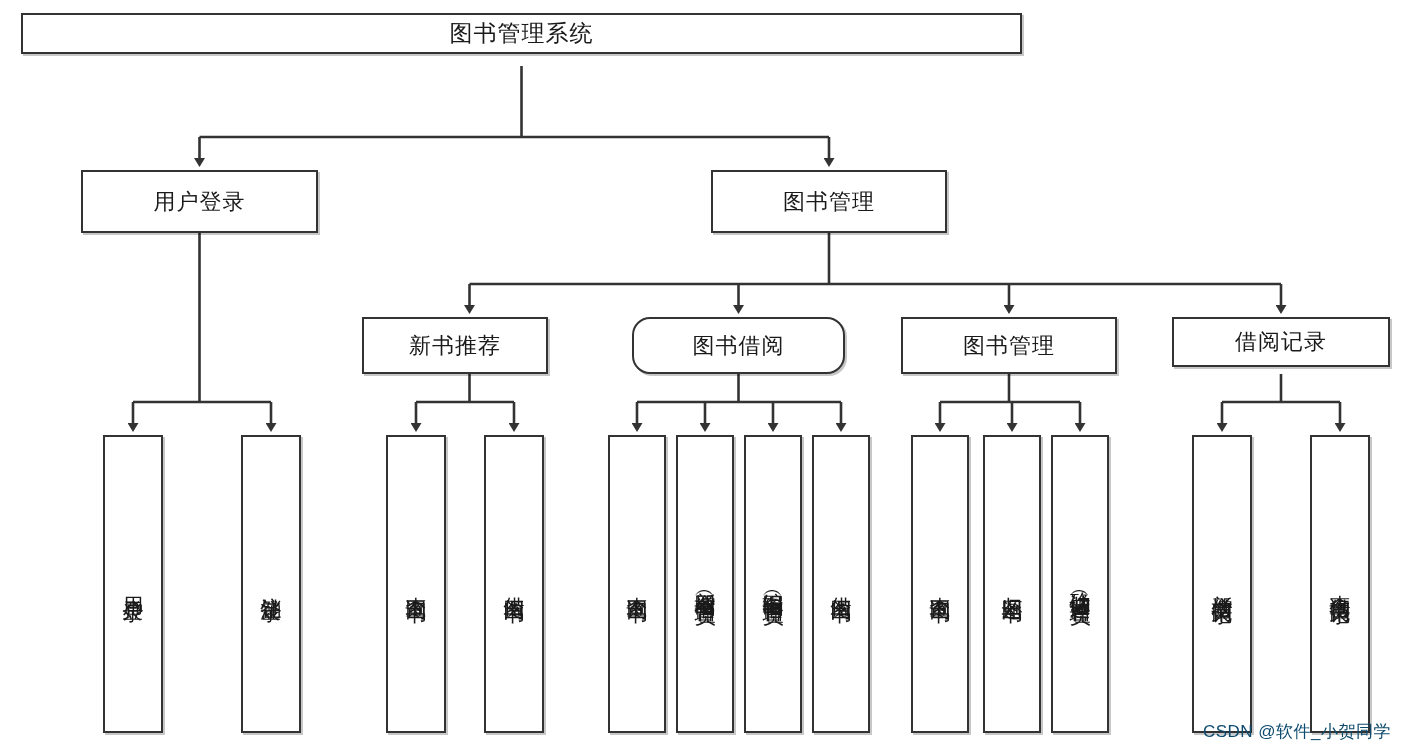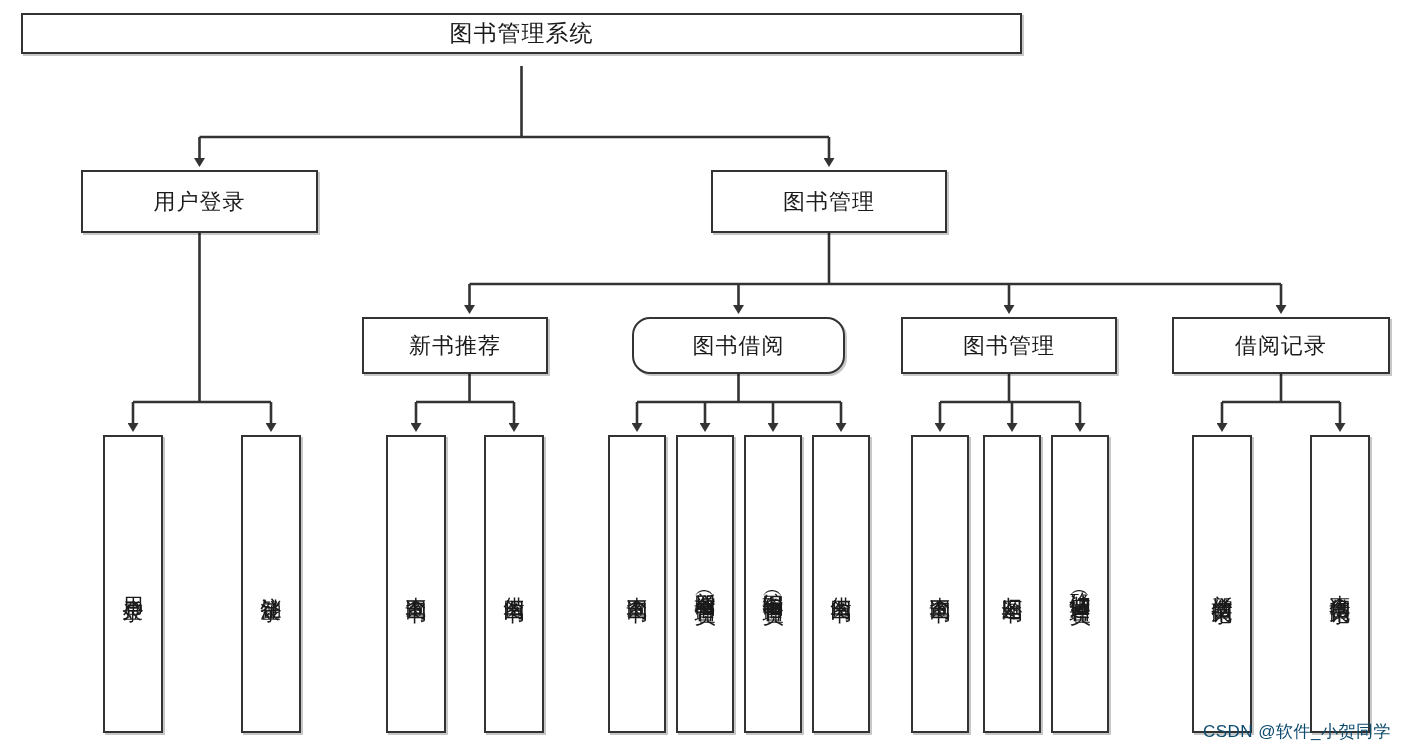--- a/index.html
+++ b/index.html
@@ -100,21 +100,21 @@
   </svg>
 
   <div class="node root h" style="left: 21px; top: 13px; width: 1001px; height: 41px;">图书管理系统</div>
 
   <div class="node h" style="left: 81px; top: 170px; width: 237px; height: 63px;">用户登录</div>
   <div class="node h" style="left: 711px; top: 170px; width: 236px; height: 63px;">图书管理</div>
 
   <div class="node h" style="left: 362px; top: 317px; width: 186px; height: 57px;">新书推荐</div>
   <div class="node h" style="left: 632px; top: 317px; width: 213px; height: 57px; border-radius: 18px;">图书借阅</div>
   <div class="node h" style="left: 901px; top: 317px; width: 216px; height: 57px;">图书管理</div>
-  <div class="node h" style="left: 1172px; top: 317px; width: 218px; height: 57px;">借阅记录</div>
+  <div class="node h" style="left: 1172px; top: 317px; width: 218px; height: 50px;">借阅记录</div>
 
   <div class="node v" style="left: 103px; top: 435px; width: 60px; height: 298px;">
       <span>用户登录</span>
     </div>
   <div class="node v" style="left: 241px; top: 435px; width: 60px; height: 298px;">
       <span>注销登录</span>
     </div>
 
   <div class="node v" style="left: 386px; top: 435px; width: 60px; height: 298px;">
       <span>查询图书</span>

